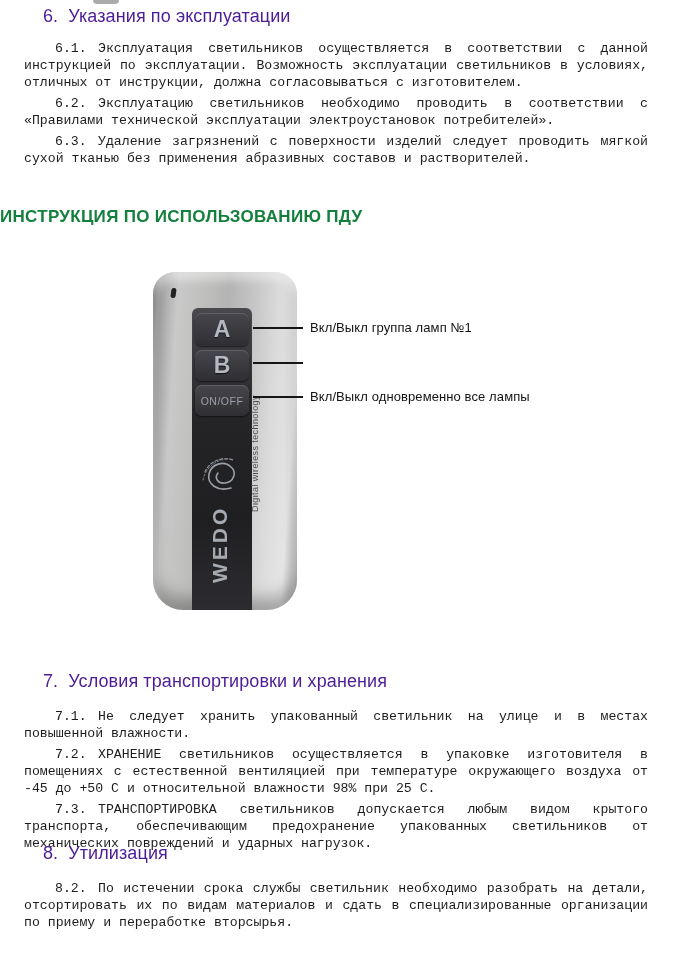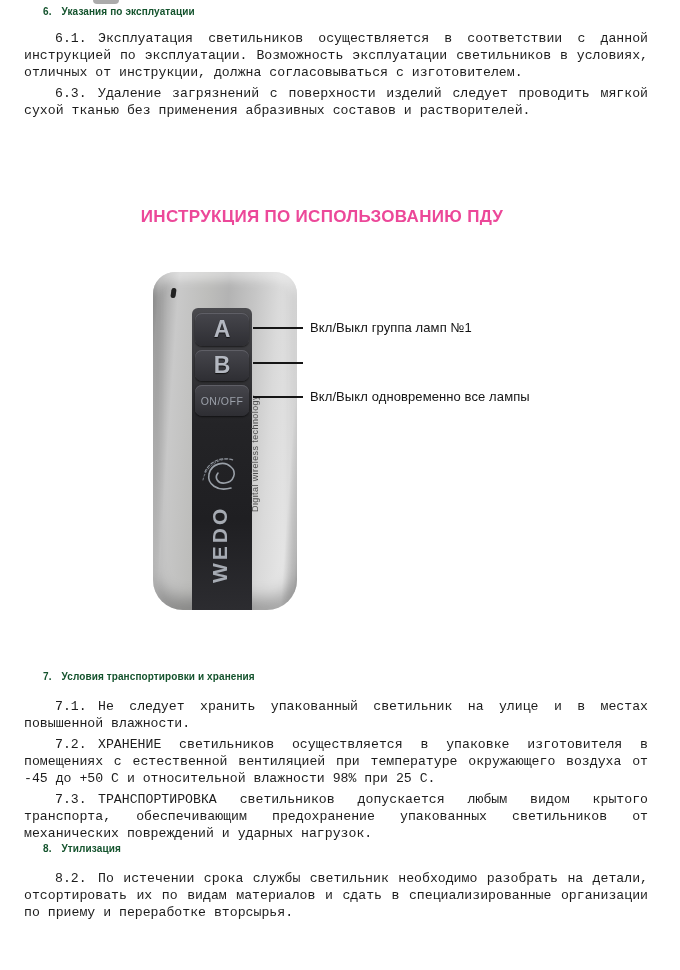--- a/index.html
+++ b/index.html
@@ -9,35 +9,35 @@
     font-family:"Liberation Sans","DejaVu Sans",sans-serif;
     color:#1c1c1c;
   }
   .scan-artifact{
     position:absolute;left:93px;top:0;width:26px;height:4px;
     background:#8f8f8f;border-radius:0 0 4px 4px;opacity:.75;
   }
   
   .sec{position:absolute;left:20px;width:632px;}
   .sec h2{
-    margin:0 0 13px 23px;font-size:10px;font-weight:700;
-    letter-spacing:.1px;color:#14532d;
+    margin:0 0 13px 23px;font-size:18px;font-weight:400;
+    letter-spacing:.1px;color:#4c1d95;
   }
   .sec h2 .h-num{display:inline-block;margin-right:10px;}
   .sec p{
     margin:4px;font-size:13.2px;line-height:17px;text-align:justify;
     color:#1c1c1c;
     font-family:Liberation Mono, monospace;
   }
   .sec p .p-num{display:inline-block;margin-left:31px;width:43px;}
   #sec7 h2,#sec8 h2{margin-bottom:16px;}
   
   .fig-heading{
-    position:absolute;left:0;top:207px;width:644px;text-align:center;
-    font-size:17px;font-weight:600;letter-spacing:.3px;color:#ec4899;
+    position:absolute;left:0;top:207px;width:644px;
+    font-size:17px;font-weight:600;letter-spacing:.3px;color:#15803d;
   }
   
   .remote{
     position:absolute;left:153px;top:272px;width:144px;height:338px;
     border-radius:22px 22px 30px 30px;overflow:hidden;
     background:linear-gradient(94deg,#6f6f6f 0,#9f9f9f 4%,#c9c9c9 16%,#bdbdbb 34%,#b3b3b3 46%,#c6c6c6 62%,#dadada 76%,#e6e6e6 90%,#bdbdbd 97%,#8f8f8f 100%);
     box-shadow:inset 0 8px 10px rgba(255,255,255,.45),inset 0 -12px 16px rgba(0,0,0,.28);
   }
   .led{
     position:absolute;left:18px;top:16px;width:5px;height:10px;
@@ -88,20 +88,21 @@
 
 <div class="page">
 
   <div class="scan-artifact"></div>
 
   <section class="sec" id="sec6" style="top:6px">
     <h2>
       <span class="h-num">6.</span><span>Указания по эксплуатации</span>
     </h2>
     <p><span class="p-num">6.1.</span><span>Эксплуатация светильников осуществляется в соответствии с данной инструкцией по эксплуатации. Возможность эксплуатации светильников в условиях, отличных от инструкции,  должна согласовываться с изготовителем.</span></p>
+    <p><span class="p-num">6.2.</span><span>Эксплуатацию светильников необходимо проводить в соответствии с «Правилами технической эксплуатации электроустановок потребителей».</span></p>
     <p><span class="p-num">6.3.</span><span>Удаление загрязнений с поверхности изделий следует проводить мягкой сухой тканью без применения абразивных составов и растворителей.</span></p>
   </section>
 
   <div class="fig-heading">ИНСТРУКЦИЯ ПО ИСПОЛЬЗОВАНИЮ ПДУ</div>
 
   <div class="remote">
     <div class="led"></div>
     <div class="strip">
       <div class="btn btn-a">
         <span>A</span>

